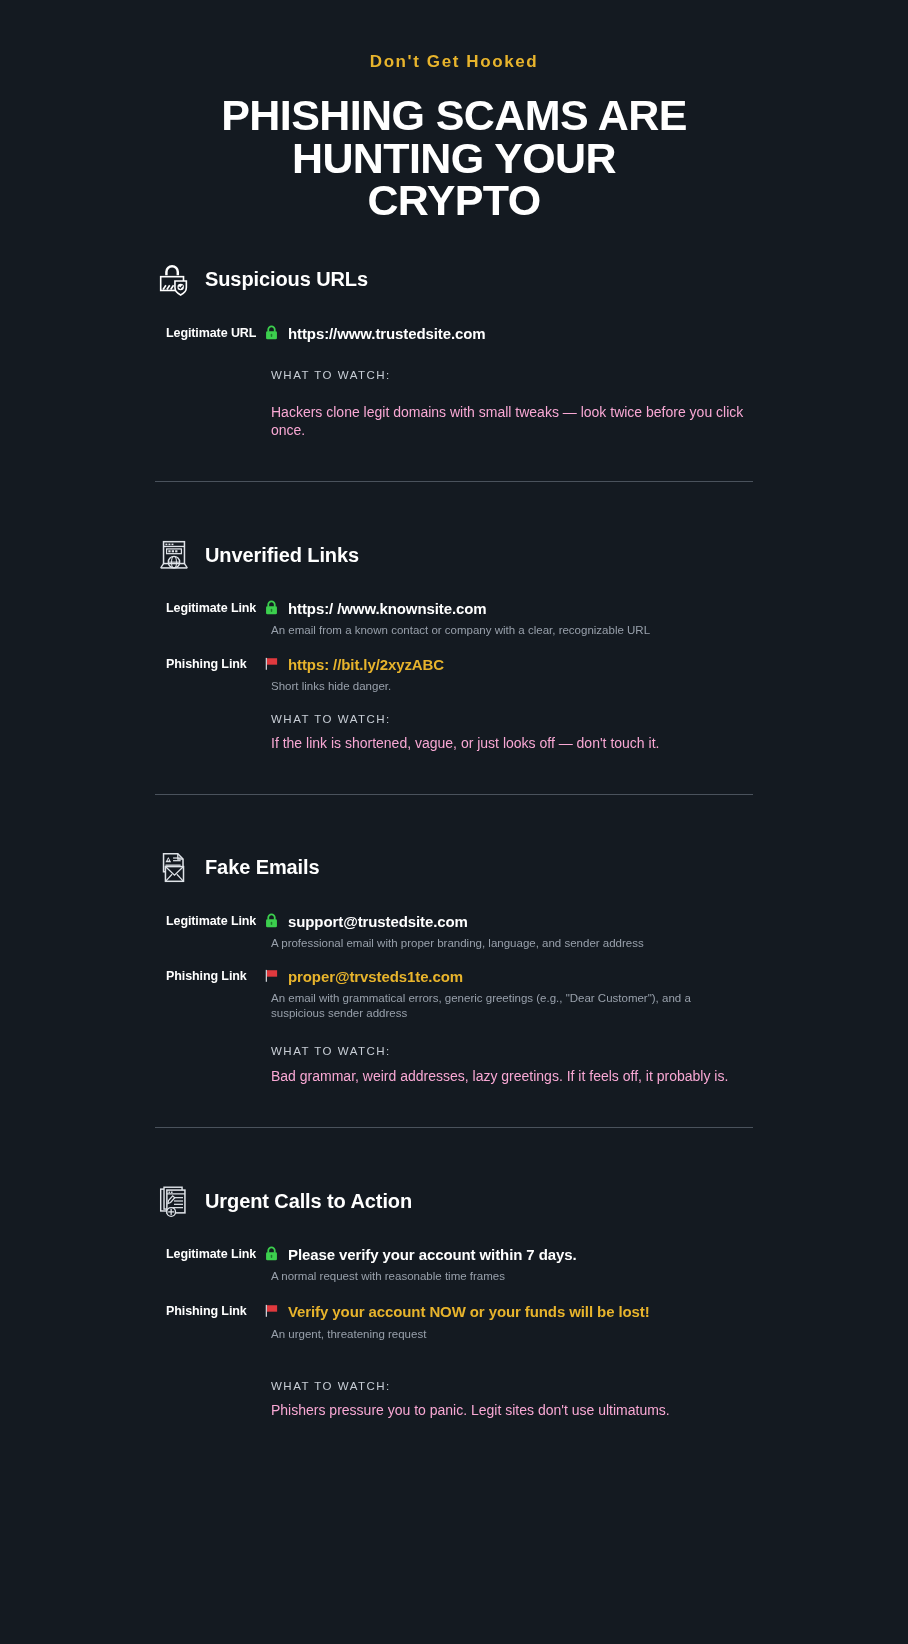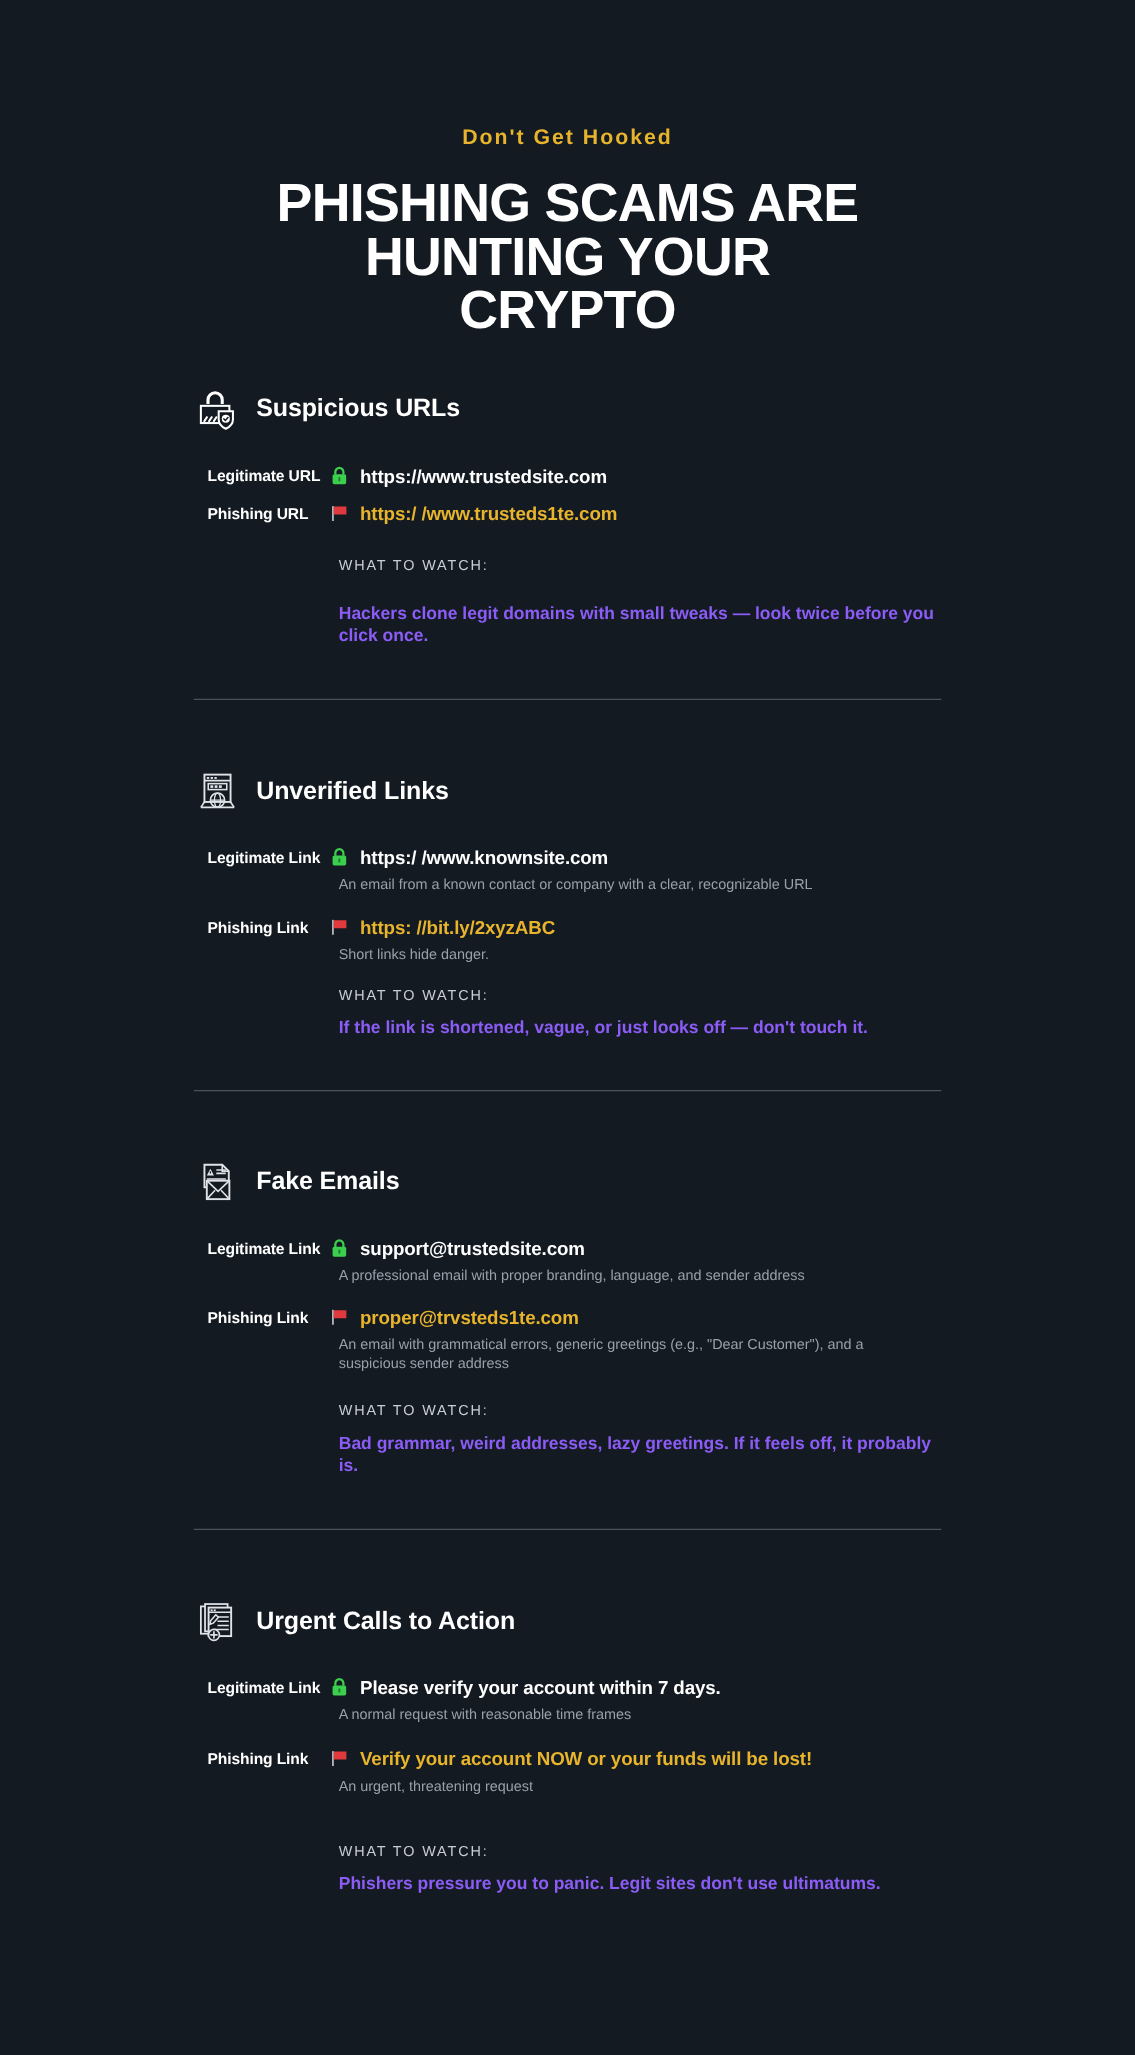--- a/index.html
+++ b/index.html
@@ -16,21 +16,20 @@
     font-family: "Liberation Sans", sans-serif;
     color: #ffffff;
     -webkit-font-smoothing: antialiased;
   }
 
   .page {
     position: relative;
     width: 908px;
     height: 1300px;
     background: #141a21;
-    margin-top: 48px;
   }
 
   
   .header { padding-top: 52px; text-align: center; }
 
   .eyebrow {
     color: #e8b42c;
     font-weight: bold;
     font-size: 17px;
     letter-spacing: 1.6px;
@@ -122,24 +121,24 @@
 
   .watch-label {
     font-size: 11.5px;
     letter-spacing: 1.5px;
     color: #c8ced6;
     font-weight: normal;
   }
 
   .watch-text {
     font-size: 14px;
-    color: #8b5cf6;
+    color: #f9a8d4;
     line-height: 1.3;
     max-width: 480px;
-    font-weight: bold;
+    font-weight: normal;
   }
 
   .divider {
     height: 1px;
     background: #4a525c;
     margin: 0 155px;
   }
 
   
   .s1 .rows { margin-top: 26px; }
@@ -211,30 +210,20 @@
           <div class="row-value legit">
             <svg class="badge-icon" viewBox="0 0 20 20">
               <path d="M6.2 9 V6.6 a3.8 3.8 0 0 1 7.6 0 V9" fill="none" stroke="#3ccf4e" stroke-width="2.1"></path>
               <rect x="3.6" y="8.6" width="12.8" height="9.4" rx="1.6" fill="#3ccf4e"></rect>
               <rect x="9.1" y="11.4" width="1.8" height="4" rx="0.9" fill="#1d7a2b"></rect>
             </svg>
             <span>https://www.trustedsite.com</span>
           </div>
         </div>
 
-        <div class="row">
-          <div class="row-label">Phishing URL</div>
-          <div class="row-value phish">
-            <svg class="badge-icon" viewBox="0 0 20 20">
-              <rect x="3.2" y="3.4" width="1.5" height="14" fill="#c9cdd3"></rect>
-              <path d="M4.7 3.8 H16.6 V11.4 H4.7 Z" fill="#e0393e"></path>
-            </svg>
-            <span>https:/ /www.trusteds1te.com</span>
-          </div>
-        </div>
 
         <div class="watch-block">
           <div class="watch-label">WHAT TO WATCH:</div>
           <div class="watch-text">Hackers clone legit domains with small tweaks — look twice before you click once.</div>
         </div>
       </div>
       <div class="s1-gap"></div>
     </div>
     <div class="divider"></div>
 

